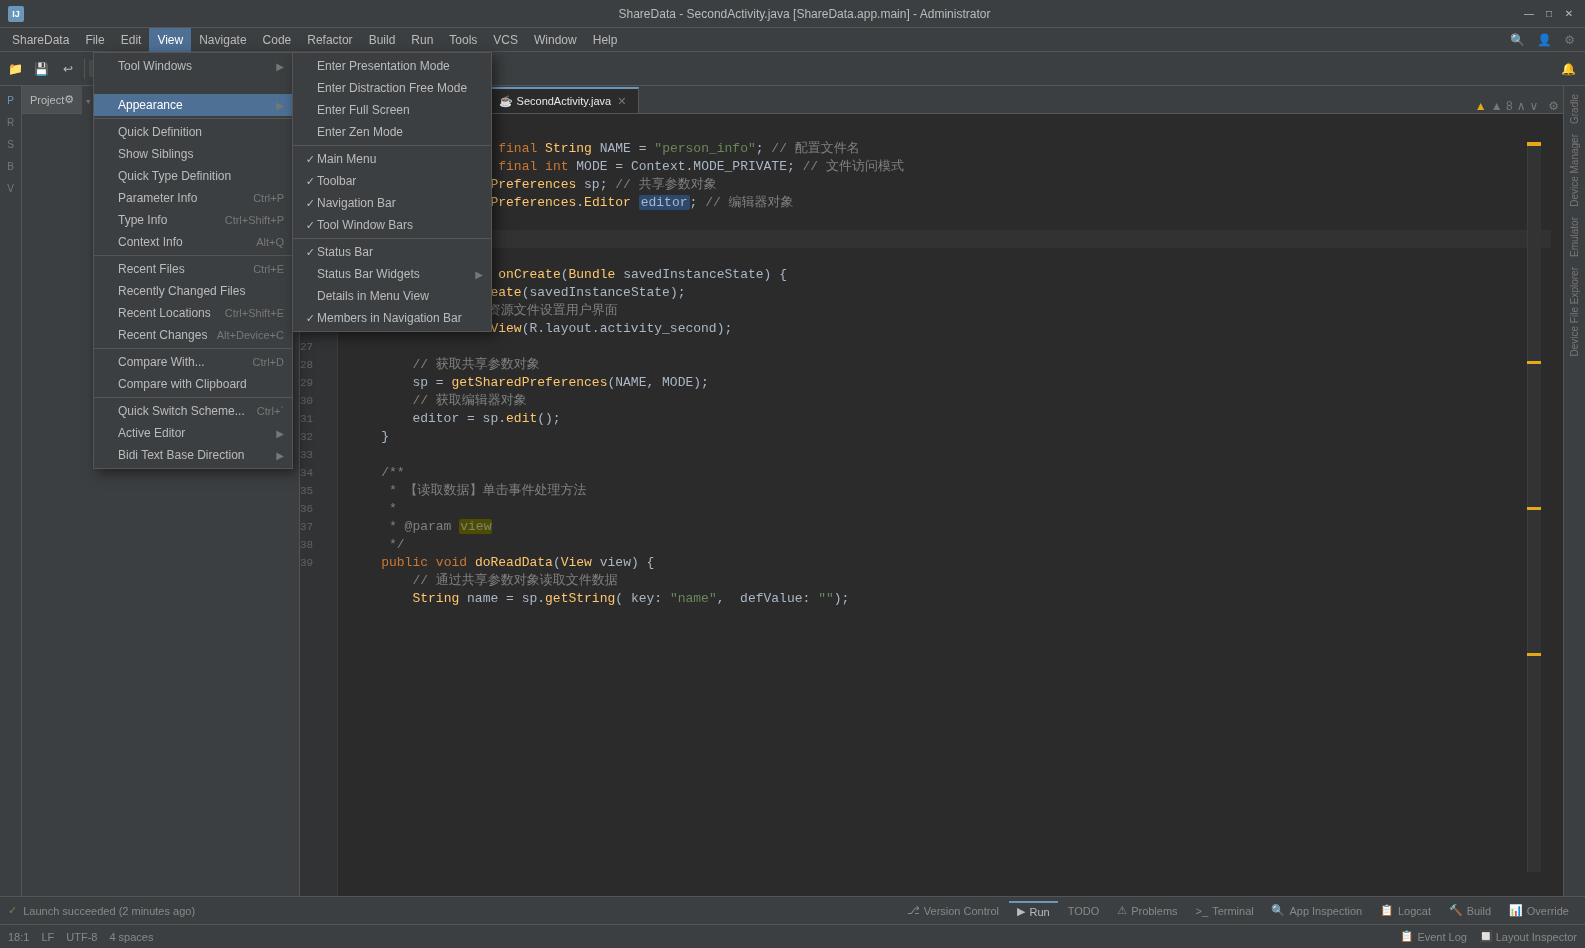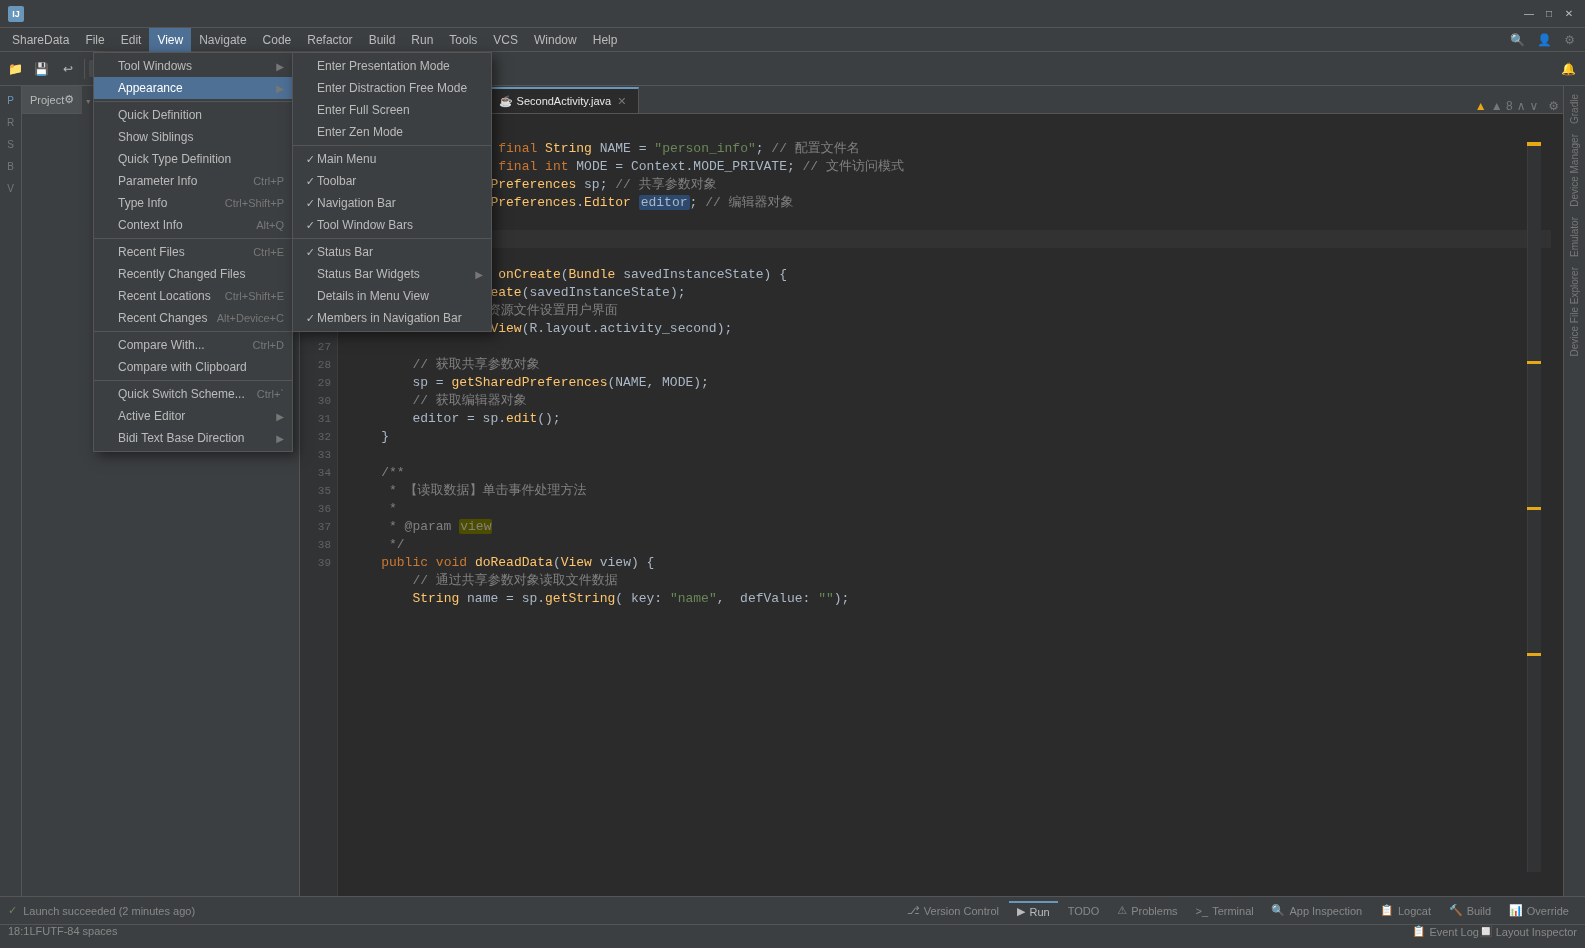--- a/index.html
+++ b/index.html
@@ -188,21 +188,20 @@
     }
     #code-container {
       display: flex;
       flex: 1;
       overflow: hidden;
     }
     #line-numbers {
       width: 38px;
       background: #313335;
       padding: 8px 0;
-      text-align: right;
       color: #606366;
       font-size: 11px;
       font-family: 'Courier New', monospace;
       line-height: 18px;
       padding-right: 6px;
       border-right: 1px solid #3d3d3d;
     }
     #code-content {
       flex: 1;
       padding: 8px 12px;
@@ -232,25 +231,26 @@
       color: #777;
       cursor: pointer;
       padding: 4px 2px;
     }
 
     
     #status-bar {
       height: 24px;
       background: #3c3f41;
       display: flex;
-      align-items: flex-start;
+      align-items: center;
       padding: 0 8px;
       border-top: 1px solid #555;
       font-size: 11px;
       color: #888;
+      gap: 12px;
     }
     .status-item {
       display: flex;
       align-items: center;
       gap: 3px;
     }
 
     
     #bottom-bar {
       height: 28px;
@@ -308,21 +308,21 @@
       width: 14px;
       margin-right: 2px;
       color: #bbbbbb;
       font-size: 11px;
     }
     .menu-divider {
       height: 1px;
       background: #555;
       margin: 2px 0;
     }
-    .menu-section-item.highlighted-blue { background: #4e7095; color: #ffffff; }
+    .menu-section-item.highlighted-blue { background: #4e7095; color: #ffffff; margin-top: 17px; }
 
     
     #appearance-submenu {
       position: absolute;
       top: 52px;
       left: 292px;
       width: 200px;
       background: #3c3f41;
       border: 1px solid #555;
       box-shadow: 4px 4px 12px rgba(0,0,0,0.5);
@@ -342,20 +342,21 @@
     .highlight-bg { background: #2d4a6e; border-radius: 2px; padding: 0 2px; }
     .yellow-highlight { background: #4d4d00; border-radius: 2px; padding: 0 1px; }
   </style>
 </head>
 <body>
 
 <div id="title-bar">
   <div style="width:80px; display:flex; gap:4px;">
     <div style="width:16px;height:16px;background:#6897bb;border-radius:2px;display:flex;align-items:center;justify-content:center;font-size:9px;color:#fff;font-weight:bold;">IJ</div>
   </div>
+  <div id="title-text">ShareData - SecondActivity.java [ShareData.app.main] - Administrator</div>
   <div id="window-controls">
     <div class="win-btn">—</div>
     <div class="win-btn">□</div>
     <div class="win-btn">✕</div>
   </div>
 </div>
 
 <div id="menu-bar">
   <div class="menu-item">ShareData</div>
   <div class="menu-item">File</div>

